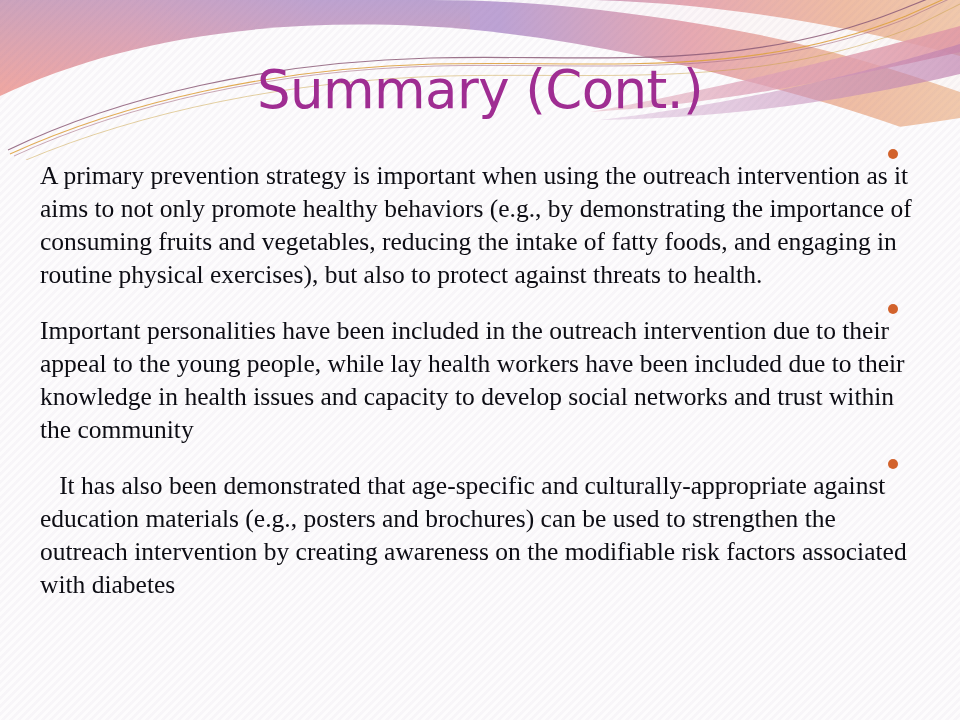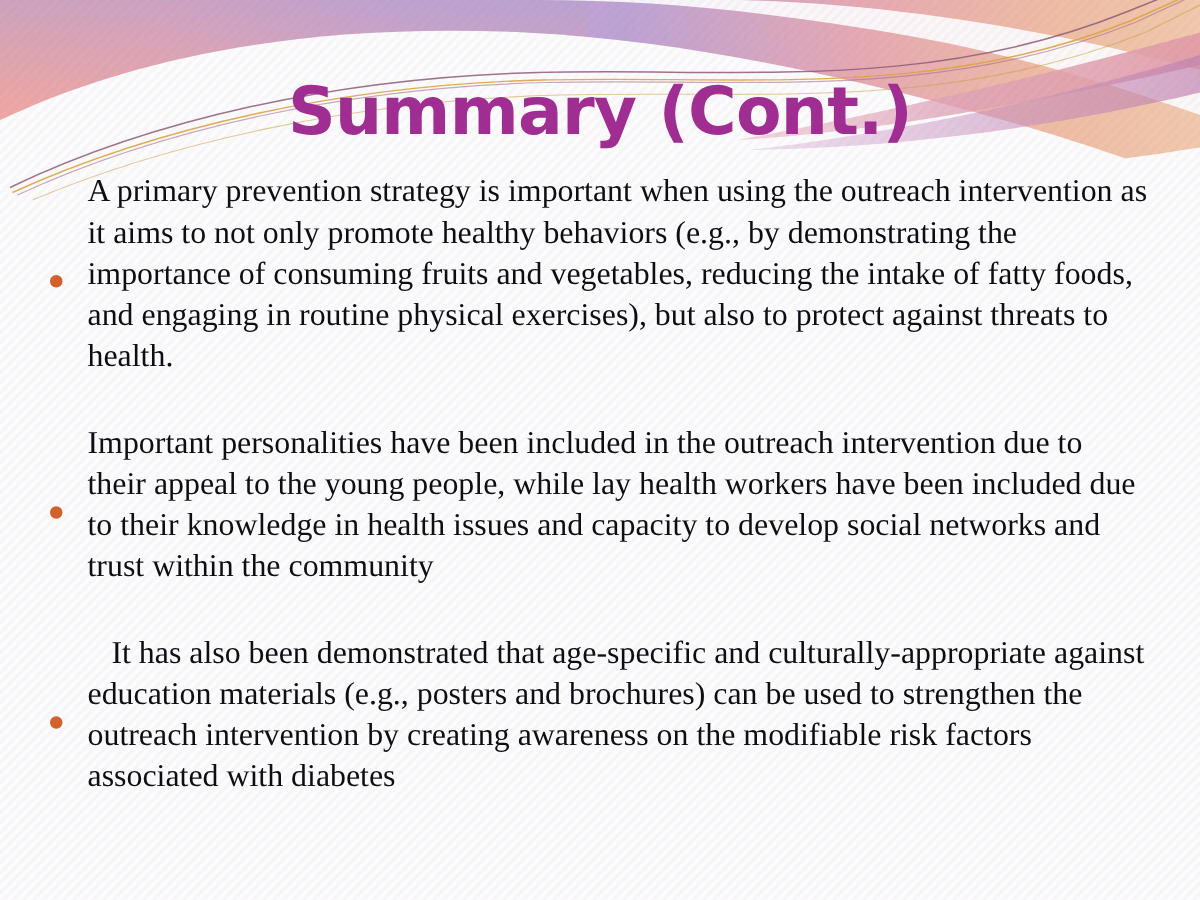--- a/index.html
+++ b/index.html
@@ -47,43 +47,43 @@
     position: absolute;
     left: 0;
     top: 62px;
     width: 960px;
     text-align: center;
     z-index: 6;
   }
   #slide-title {
     display: inline-block;
     font-family: "DejaVu Sans", sans-serif;
-    font-weight: bold;
+    font-weight: normal;
     font-size: 53px;
     line-height: 56px;
     letter-spacing: -0.6px;
     color: #9f2d92;
     white-space: nowrap;
   }
 
   #body-content {
     position: absolute;
     left: 0;
     top: 136px;
     width: 960px;
     z-index: 6;
   }
 
   .bullet-row {
     display: flex;
-    align-items: center;
+    align-items: flex-end;
     padding: 0 42px 0 40px;
+    flex-direction: column;
   }
   .bullet-row + .bullet-row {
-    margin-top: 36px;
   }
 
   .bullet-marker {
     flex: 0 0 auto;
     width: 30px;
     padding-top: 13px;
     display: flex;
     justify-content: flex-start;
   }
   .bullet-dot {

